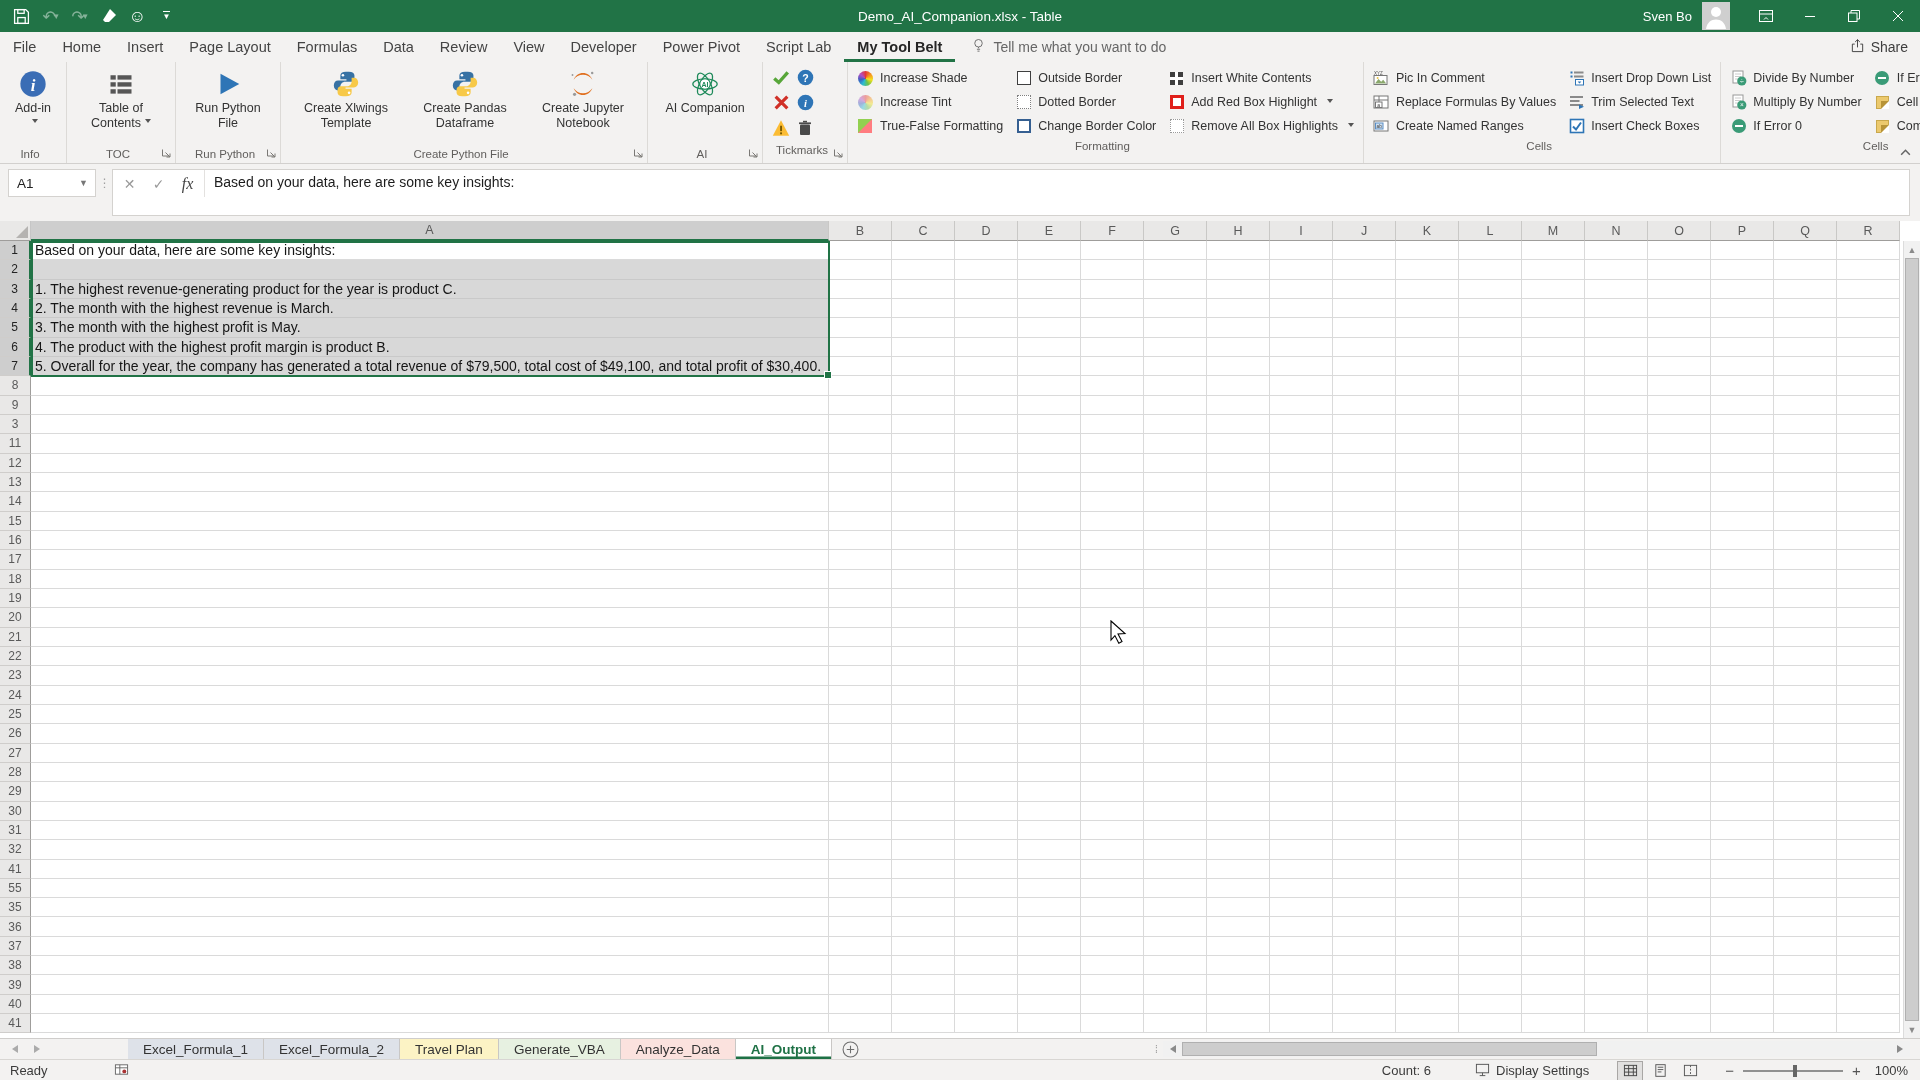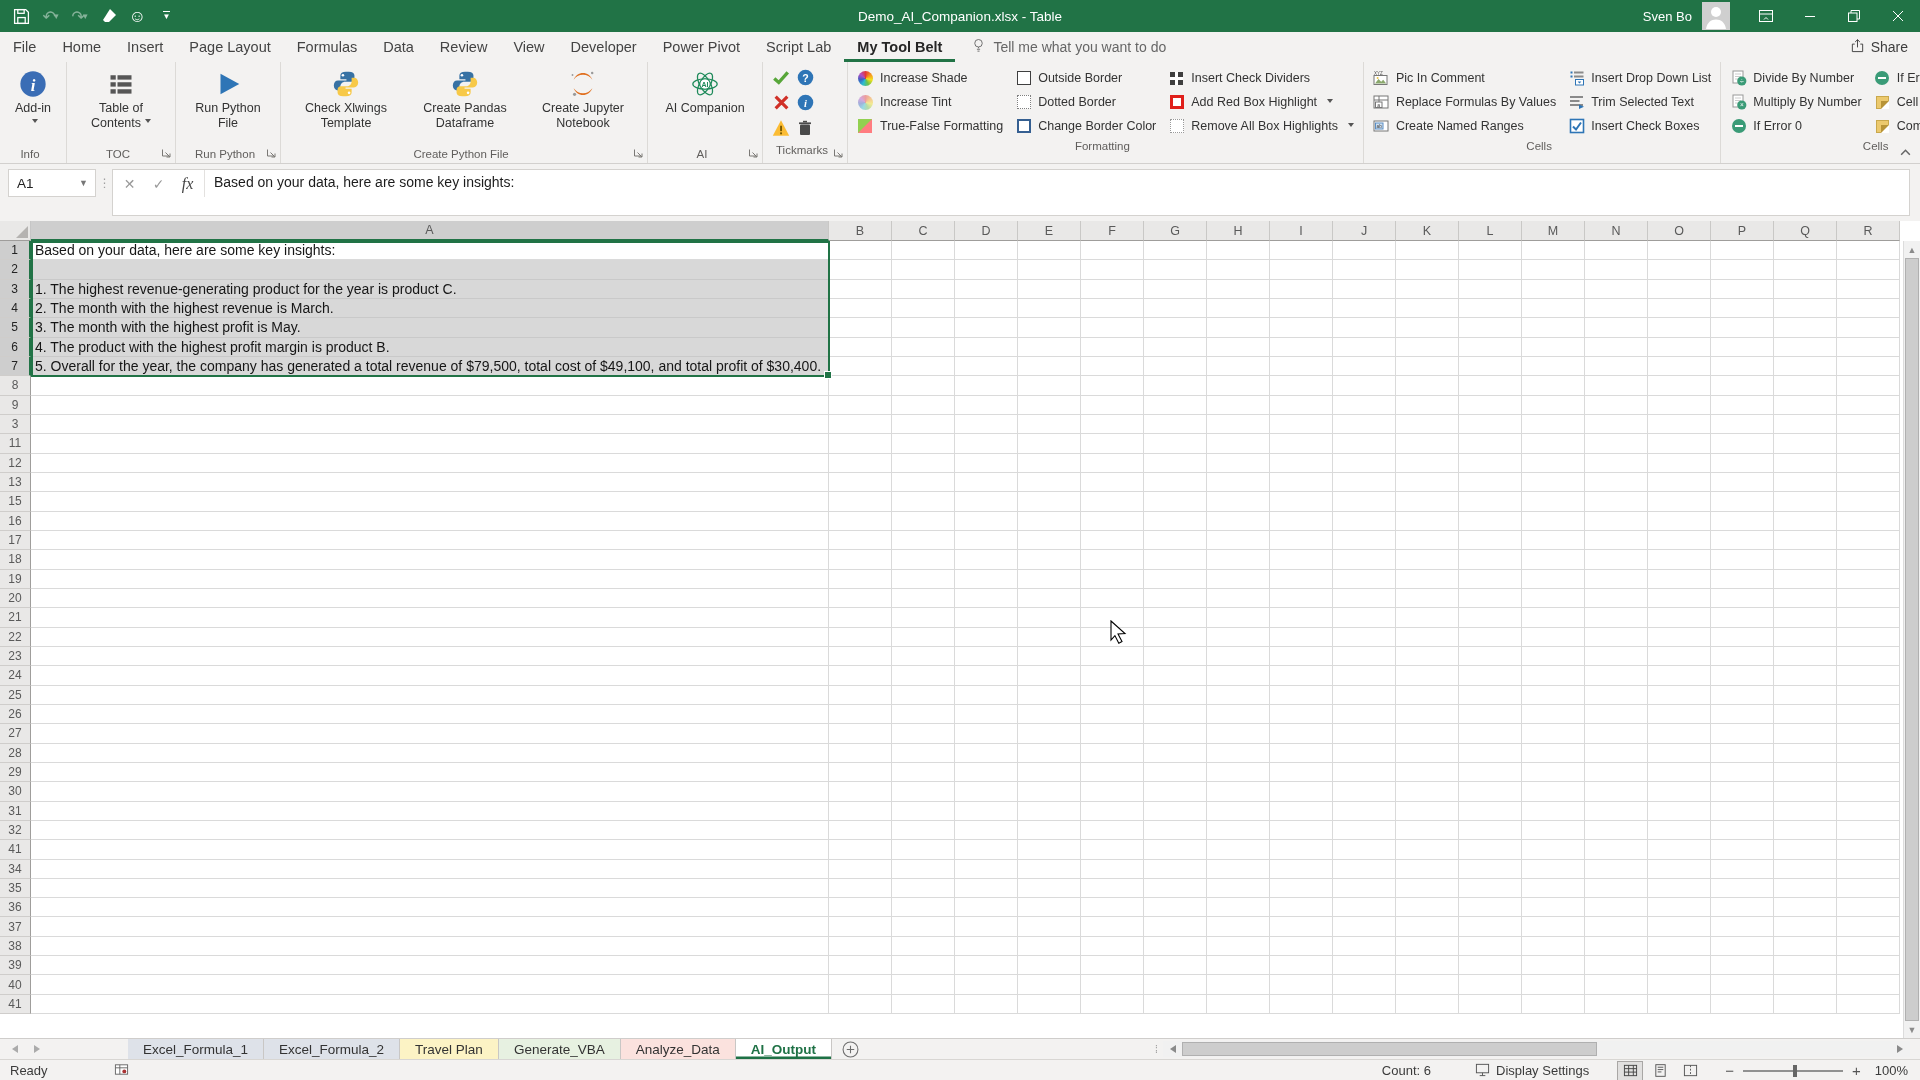--- a/index.html
+++ b/index.html
@@ -295,21 +295,21 @@
           <div class="ritems">
             <div class="bigbtn">
               <span class="bicon">
                 <svg width="30" height="30" viewBox="0 0 32 32">
                   <path d="M16 3c-4 0-6 1.7-6 4v4h6.5v1.2H7.5c-2.6 0-4.5 2.1-4.5 5.3s1.9 5.3 4.5 5.3H10v-4.3c0-2.7 2.3-5 5-5h6.5c1.9 0 3.5-1.5 3.5-3.5V7c0-2.3-2-4-6-4h-3z" fill="#3772a4"></path>
                   <path d="M16 29c4 0 6-1.7 6-4v-4h-6.5v-1.2h9c2.6 0 4.5-2.1 4.5-5.3s-1.9-5.3-4.5-5.3H22v4.3c0 2.7-2.3 5-5 5h-6.5C8.6 18.5 7 20 7 22v3c0 2.3 2 4 6 4h3z" fill="#f7c948"></path>
                   <circle cx="12.7" cy="6.6" r="1.4" fill="#fff"></circle>
                   <circle cx="19.3" cy="25.4" r="1.4" fill="#fff"></circle>
                 </svg>
               </span>
-              <div class="bcap" style="width: 110px;">Check Xlwings Template</div>
+              <div class="bcap" style="width: 110px;">Create Xlwings Template</div>
             </div>
             <div class="bigbtn">
               <span class="bicon">
                 <svg width="30" height="30" viewBox="0 0 32 32">
                   <path d="M16 3c-4 0-6 1.7-6 4v4h6.5v1.2H7.5c-2.6 0-4.5 2.1-4.5 5.3s1.9 5.3 4.5 5.3H10v-4.3c0-2.7 2.3-5 5-5h6.5c1.9 0 3.5-1.5 3.5-3.5V7c0-2.3-2-4-6-4h-3z" fill="#3772a4"></path>
                   <path d="M16 29c4 0 6-1.7 6-4v-4h-6.5v-1.2h9c2.6 0 4.5-2.1 4.5-5.3s-1.9-5.3-4.5-5.3H22v4.3c0 2.7-2.3 5-5 5h-6.5C8.6 18.5 7 20 7 22v3c0 2.3 2 4 6 4h3z" fill="#f7c948"></path>
                   <circle cx="12.7" cy="6.6" r="1.4" fill="#fff"></circle>
                   <circle cx="19.3" cy="25.4" r="1.4" fill="#fff"></circle>
                 </svg>
               </span>
@@ -448,21 +448,21 @@
                   <span class="ci ci-bcolor"></span>
                 </span>
                 <span>Change Border Color</span>
               </div>
             </div>
             <div class="scol">
               <div class="sbtn">
                 <span class="sico">
                   <span class="ci ci-div"></span>
                 </span>
-                <span>Insert Check Dividers</span>
+                <span>Insert White Contents</span>
               </div>
               <div class="sbtn">
                 <span class="sico">
                   <span class="ci ci-redbox"></span>
                 </span>
                 <span>Add Red Box Highlight</span>
                 <span class="scaret"></span>
               </div>
               <div class="sbtn">
                 <span class="sico">
@@ -924,20 +924,41 @@
           <div class="gcell" style="width: 63px;"></div>
           <div class="gcell" style="width: 63px;"></div>
           <div class="gcell" style="width: 63px;"></div>
           <div class="gcell" style="width: 63px;"></div>
           <div class="gcell" style="width: 63px;"></div>
           <div class="gcell" style="width: 63px;"></div>
           <div class="gcell" style="width: 63px;"></div>
           <div class="gcell" style="width: 63px;"></div>
         </div>
         <div class="grow">
+          <div class="rhead">14</div>
+          <div class="gcell" style="width: 798px;"></div>
+          <div class="gcell" style="width: 63px;"></div>
+          <div class="gcell" style="width: 63px;"></div>
+          <div class="gcell" style="width: 63px;"></div>
+          <div class="gcell" style="width: 63px;"></div>
+          <div class="gcell" style="width: 63px;"></div>
+          <div class="gcell" style="width: 63px;"></div>
+          <div class="gcell" style="width: 63px;"></div>
+          <div class="gcell" style="width: 63px;"></div>
+          <div class="gcell" style="width: 63px;"></div>
+          <div class="gcell" style="width: 63px;"></div>
+          <div class="gcell" style="width: 63px;"></div>
+          <div class="gcell" style="width: 63px;"></div>
+          <div class="gcell" style="width: 63px;"></div>
+          <div class="gcell" style="width: 63px;"></div>
+          <div class="gcell" style="width: 63px;"></div>
+          <div class="gcell" style="width: 63px;"></div>
+          <div class="gcell" style="width: 63px;"></div>
+        </div>
+        <div class="grow">
           <div class="rhead">15</div>
           <div class="gcell" style="width: 798px;"></div>
           <div class="gcell" style="width: 63px;"></div>
           <div class="gcell" style="width: 63px;"></div>
           <div class="gcell" style="width: 63px;"></div>
           <div class="gcell" style="width: 63px;"></div>
           <div class="gcell" style="width: 63px;"></div>
           <div class="gcell" style="width: 63px;"></div>
           <div class="gcell" style="width: 63px;"></div>
           <div class="gcell" style="width: 63px;"></div>
@@ -1323,21 +1344,21 @@
           <div class="gcell" style="width: 63px;"></div>
           <div class="gcell" style="width: 63px;"></div>
           <div class="gcell" style="width: 63px;"></div>
           <div class="gcell" style="width: 63px;"></div>
           <div class="gcell" style="width: 63px;"></div>
           <div class="gcell" style="width: 63px;"></div>
           <div class="gcell" style="width: 63px;"></div>
           <div class="gcell" style="width: 63px;"></div>
         </div>
         <div class="grow">
-          <div class="rhead">34</div>
+          <div class="rhead">55</div>
           <div class="gcell" style="width: 798px;"></div>
           <div class="gcell" style="width: 63px;"></div>
           <div class="gcell" style="width: 63px;"></div>
           <div class="gcell" style="width: 63px;"></div>
           <div class="gcell" style="width: 63px;"></div>
           <div class="gcell" style="width: 63px;"></div>
           <div class="gcell" style="width: 63px;"></div>
           <div class="gcell" style="width: 63px;"></div>
           <div class="gcell" style="width: 63px;"></div>
           <div class="gcell" style="width: 63px;"></div>

